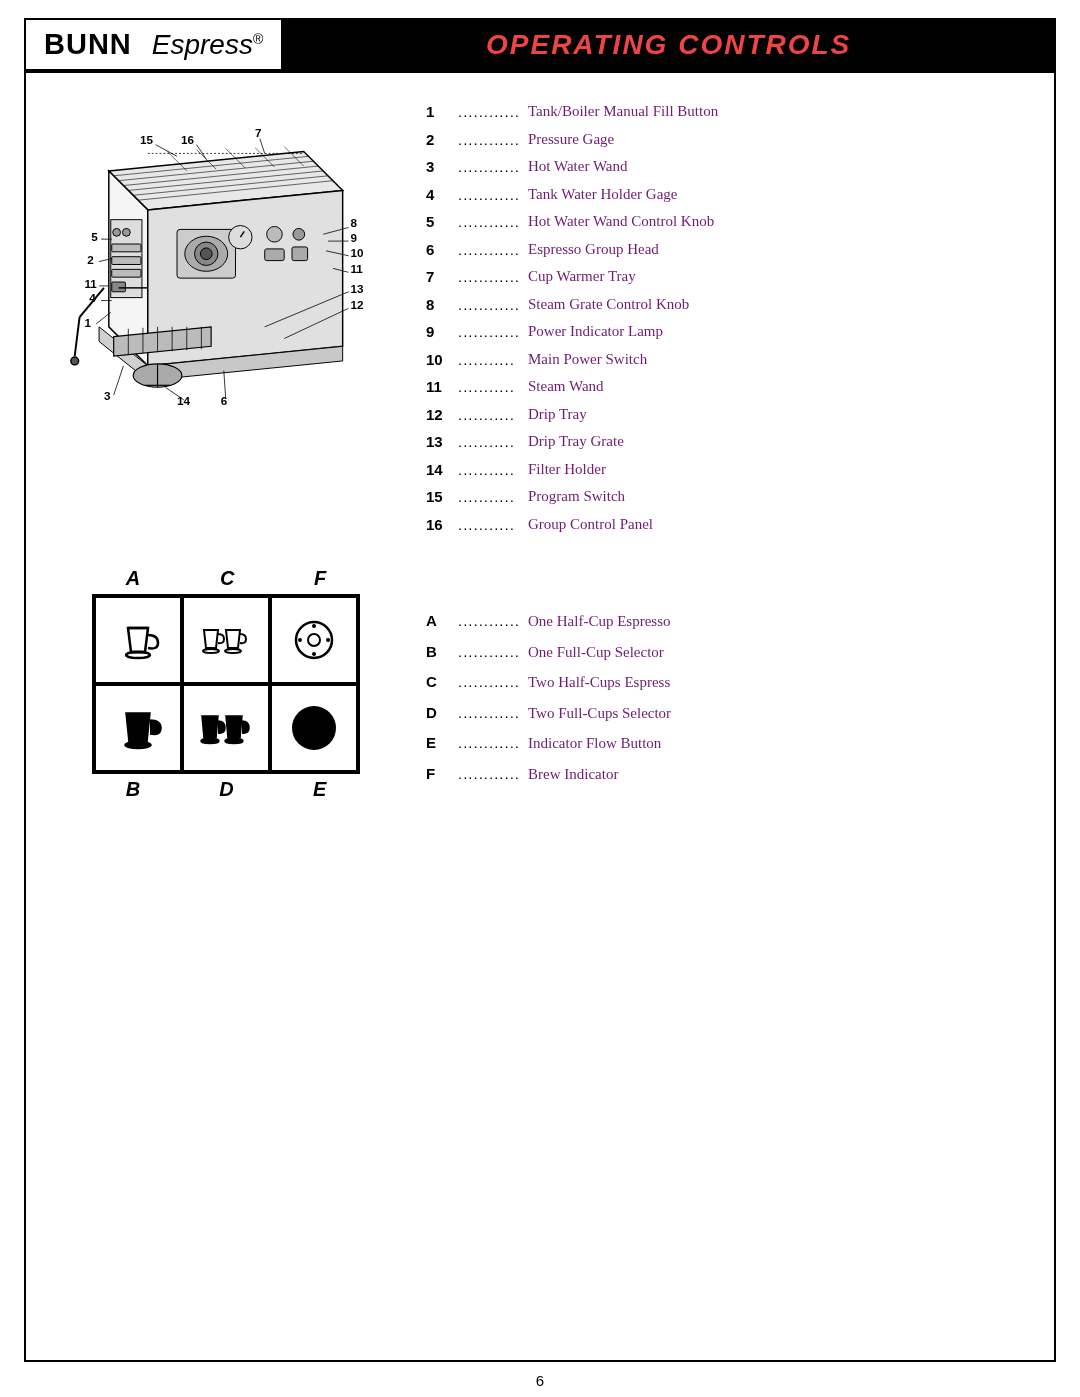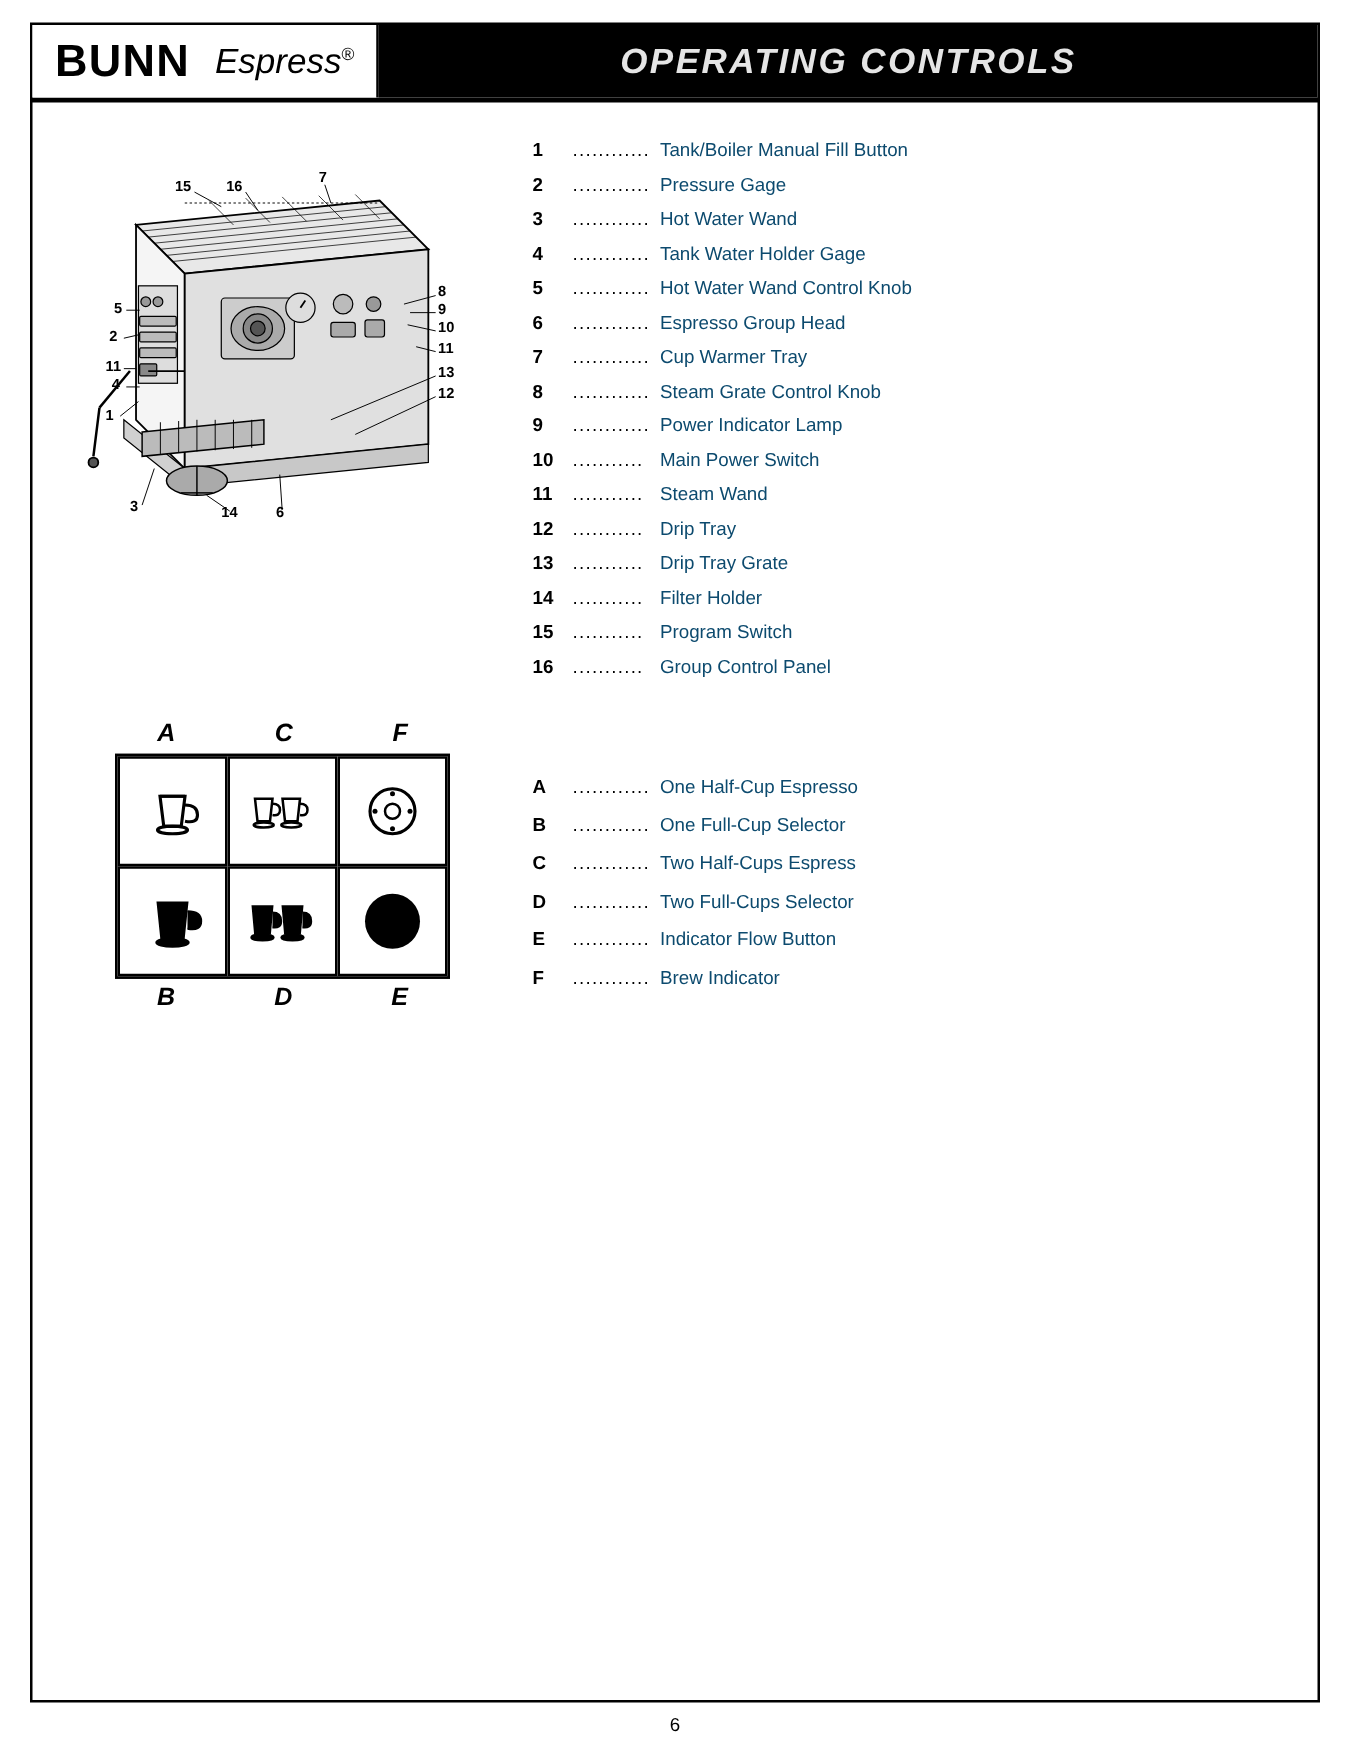--- a/index.html
+++ b/index.html
@@ -27,21 +27,21 @@
       margin: 18px 24px 0 24px;
     }
     .header-left {
       background: #fff;
       padding: 8px 18px;
       display: flex;
       align-items: center;
       border-right: 2px solid #000;
     }
     .header-left .bunn {
-      font-size: 36px;
+      font-size: 29px;
       font-weight: 900;
       font-family: Arial Black, Arial, sans-serif;
       letter-spacing: 1px;
       color: #000;
     }
     .header-left .espress {
       font-size: 28px;
       font-style: italic;
       font-weight: 400;
       margin-left: 20px;
@@ -49,21 +49,21 @@
     }
     .header-center {
       background: #000;
       flex: 1;
       display: flex;
       align-items: center;
       justify-content: center;
       padding: 8px 18px;
     }
     .header-center span {
-      color: #e5e5e5;
+      color: #ef4444;
       font-size: 28px;
       font-weight: 900;
       font-style: italic;
       letter-spacing: 2px;
       font-family: Arial Black, Arial, sans-serif;
       text-transform: uppercase;
     }
     .header-right {
       background: #fff;
       padding: 8px 18px;
@@ -119,21 +119,22 @@
       min-width: 32px;
       font-weight: 700;
       color: #000;
     }
     .legend-dots {
       min-width: 70px;
       color: #000;
       letter-spacing: 1px;
     }
     .legend-text {
-      color: #0c4a6e;
+      color: #701a75;
+      font-family: Liberation Serif, serif;
     }
 
     
     .bottom-section {
       display: flex;
       flex-direction: row;
       padding: 20px 20px 20px 20px;
       gap: 20px;
     }
 

